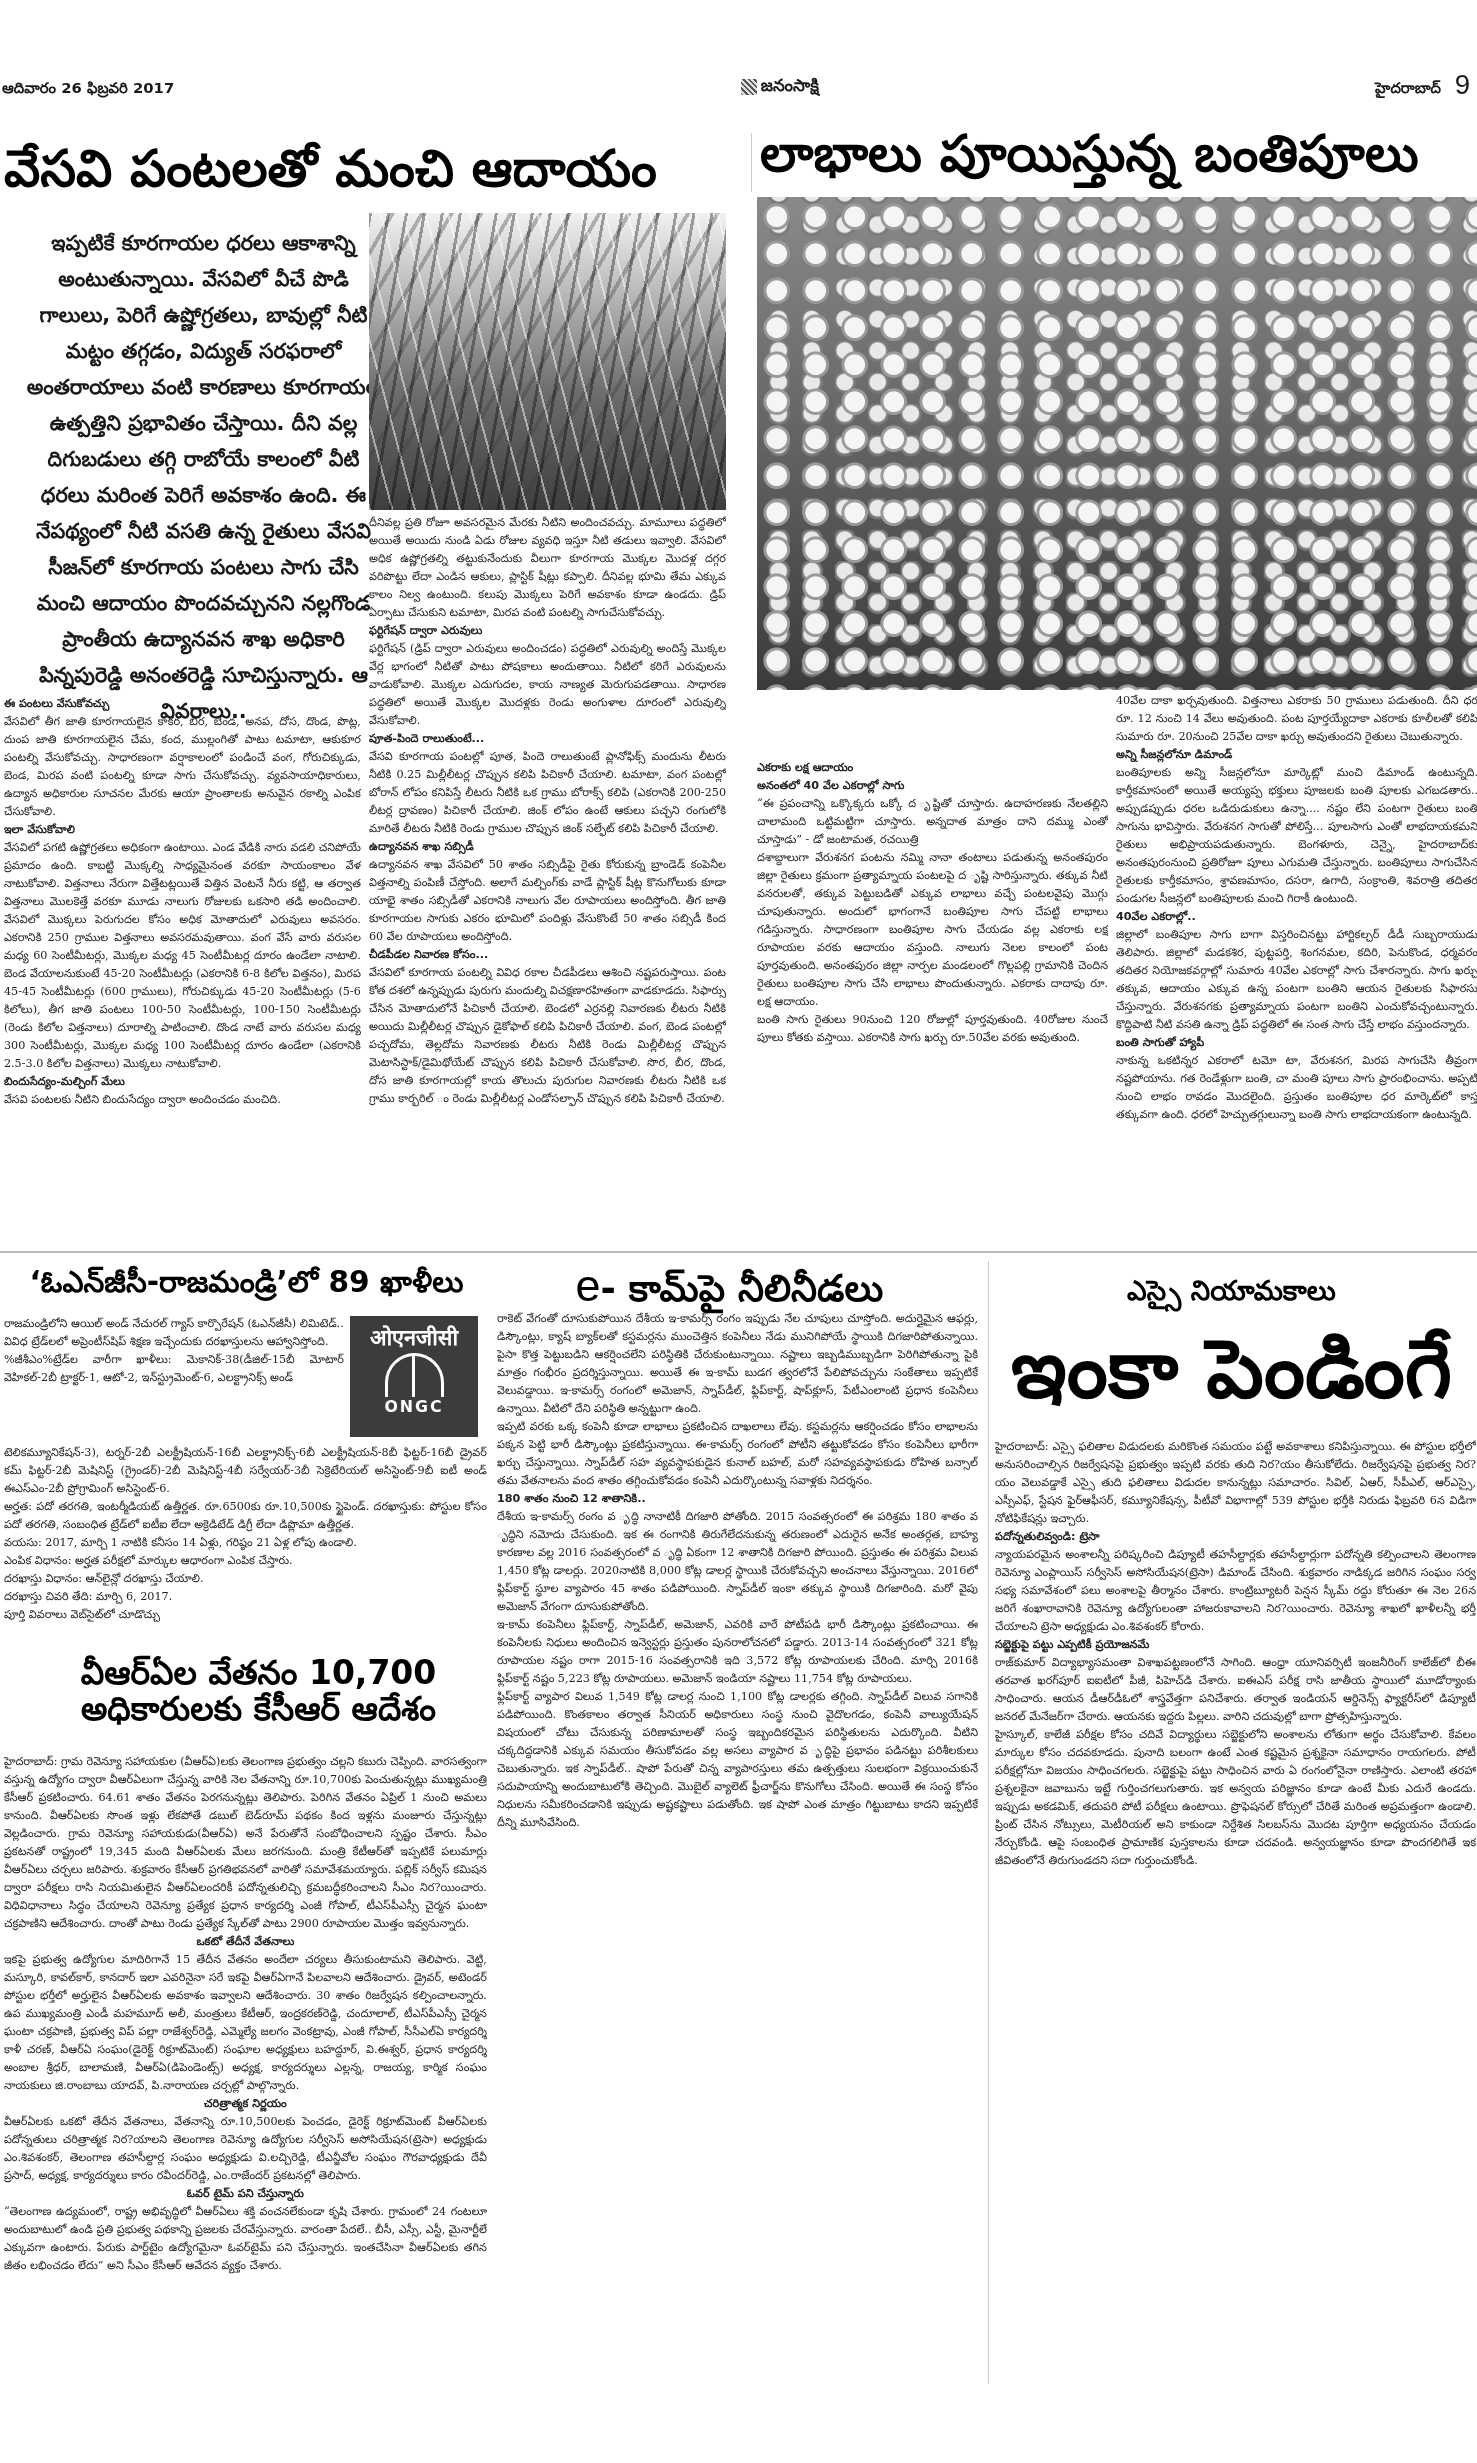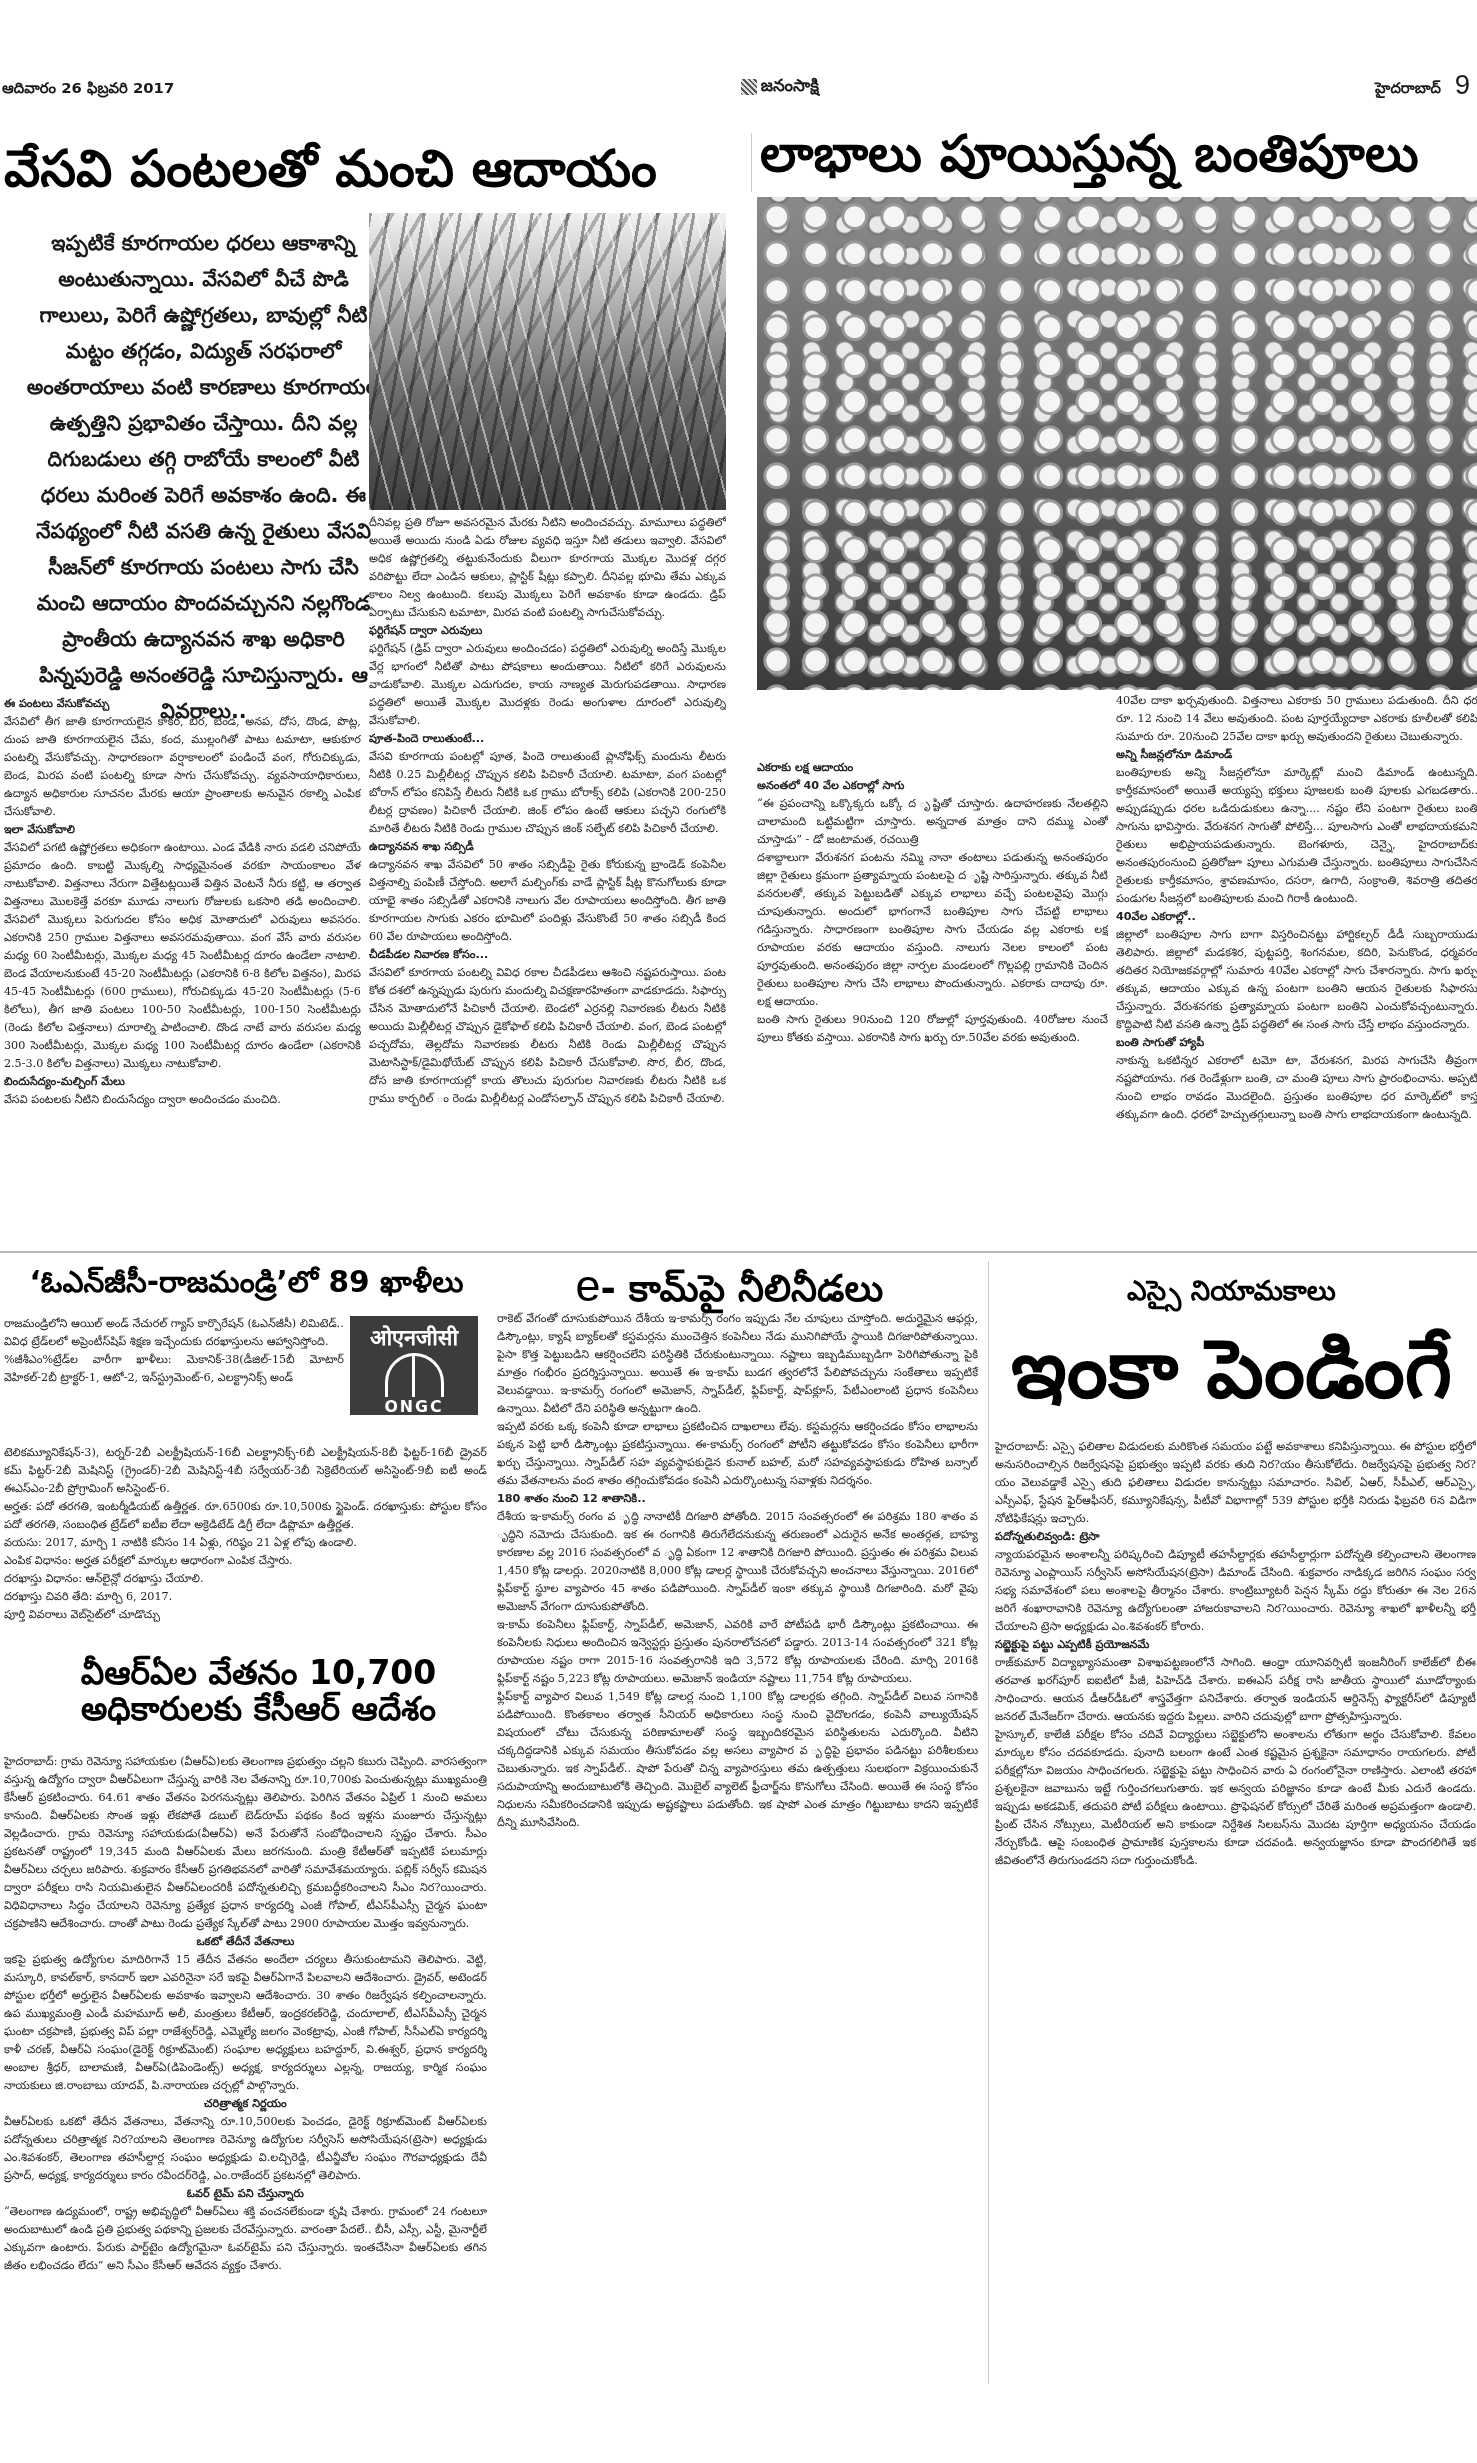--- a/index.html
+++ b/index.html
@@ -46,21 +46,21 @@
 
   .hrule { position: absolute; left: 0; top: 1251px; width: 1478px; height: 2px; background: #bbb; }
 
   .sec-head { position: absolute; font-weight: 900; color: #000; white-space: nowrap; text-align: center; line-height: 1.1; }
   .ongc-head { left: 0; top: 1266px; width: 493px; font-size: 29.6px; }
   .ecom-head { left: 483px; top: 1261px; width: 493px; font-size: 37px; }
   .ecom-head .e { font-family: "Liberation Sans", sans-serif; font-weight: normal; font-size: 45px; }
   .si-kicker { left: 985px; top: 1276px; width: 493px; font-size: 27.6px; font-weight: bold; }
   .si-head { left: 985px; top: 1325px; width: 493px; font-size: 81px; }
 
-  .ongc-logo { position: absolute; left: 350px; top: 1316px; width: 128px; height: 99px; background: #3c3c3c; color: #fff; text-align: center; }
+  .ongc-logo { position: absolute; left: 350px; top: 1316px; width: 128px; height: 121px; background: #3c3c3c; color: #fff; text-align: center; }
   .ongc-logo .hi { font-size: 21.7px; font-weight: bold; margin-top: 5.9px; }
   .ongc-logo .emb { width: 59px; height: 44px; border: 3px solid #fff; border-bottom: none; border-radius: 29.6px 29.6px 0 0; margin: 2px auto 0; position: relative; }
   .ongc-logo .emb:before { content: ""; position: absolute; left: 24.6px; top: 0; width: 3px; height: 41px; background: #fff; }
   .ongc-logo .en { font-size: 15.8px; font-weight: bold; letter-spacing: 2px; }
 
   .ongc-body { left: 3.9px; top: 1315px; width: 340px; height: 113px; overflow: hidden; }
   .ongc-body2 { left: 3.9px; top: 1428px; width: 483px; height: 197px; overflow: hidden; margin-top: 16px; }
 
   .vra-head { left: 0; top: 1655px; width: 493px; font-size: 33px; padding-left: 24px; }
   .vra-body { left: 3.9px; top: 1753px; width: 483px; height: 621px; overflow: hidden; }

